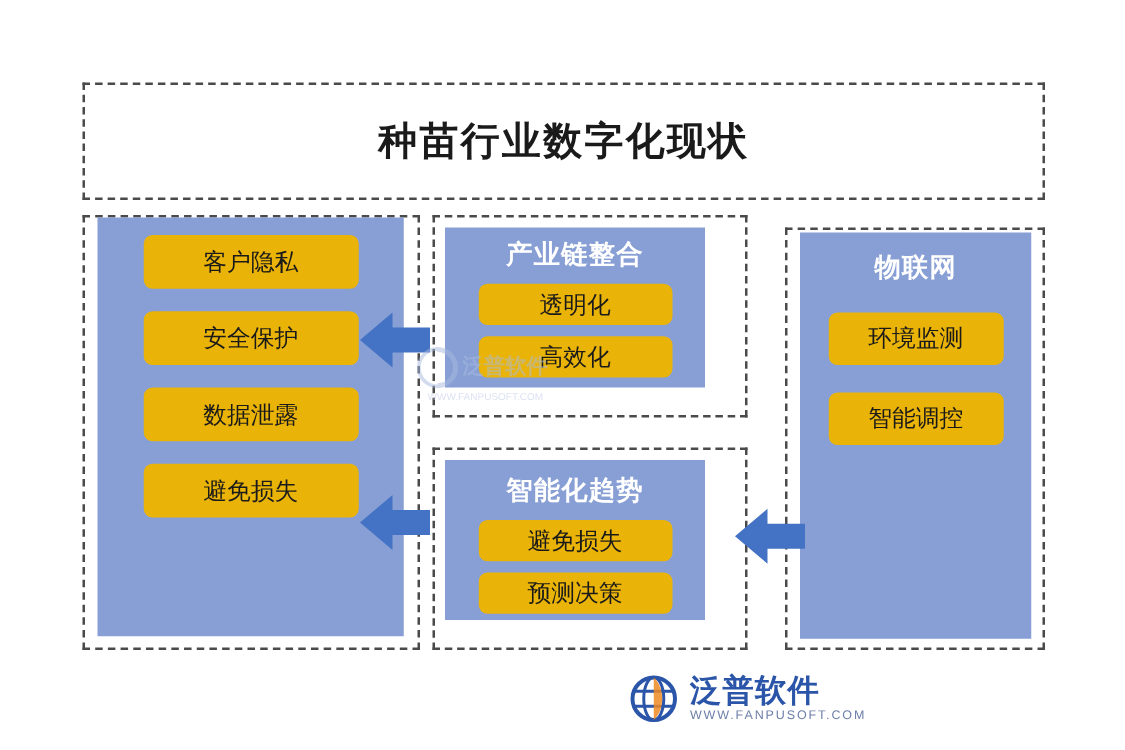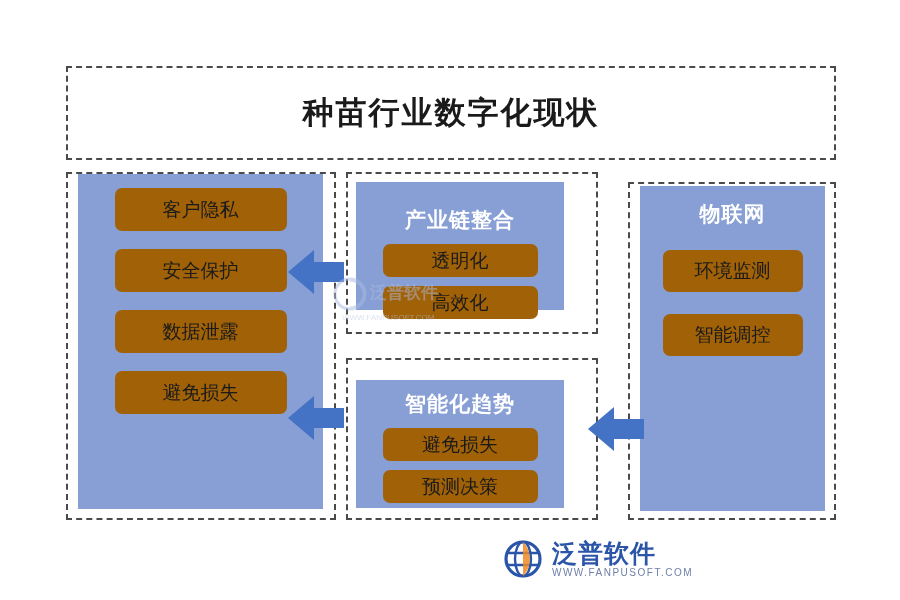--- a/index.html
+++ b/index.html
@@ -47,21 +47,21 @@
     box-sizing: border-box;
   }
   .panel-title {
     text-align: center;
     color: #ffffff;
     font-size: 21px;
     font-weight: bold;
     letter-spacing: 1px;
   }
   .chip {
-    background: #a16207;
+    background: #eab308;
     border-radius: 7px;
     text-align: right;
     color: #1a1a1a;
     font-size: 19px;
     display: flex;
     align-items: center;
     justify-content: center;
     box-sizing: border-box;
   }
 
@@ -91,39 +91,39 @@
     left: 346px;
     top: 172px;
     width: 252px;
     height: 162px;
   }
   .panel-chain {
     left: 356px;
     top: 182px;
     width: 208px;
     height: 128px;
-    padding-top: 24px;
+    padding-top: 7px;
   }
   .panel-chain .panel-title { margin-bottom: 10px; }
   .panel-chain .chip {
     width: 155px;
     height: 33px;
     margin: 0 auto 9px auto;
   }
 
   
   .grp-ai {
     left: 346px;
     top: 358px;
     width: 252px;
     height: 162px;
   }
   .panel-ai {
     left: 356px;
-    top: 380px;
+    top: 368px;
     width: 208px;
     height: 128px;
     padding-top: 10px;
   }
   .panel-ai .panel-title { margin-bottom: 10px; }
   .panel-ai .chip {
     width: 155px;
     height: 33px;
     margin: 0 auto 9px auto;
   }

